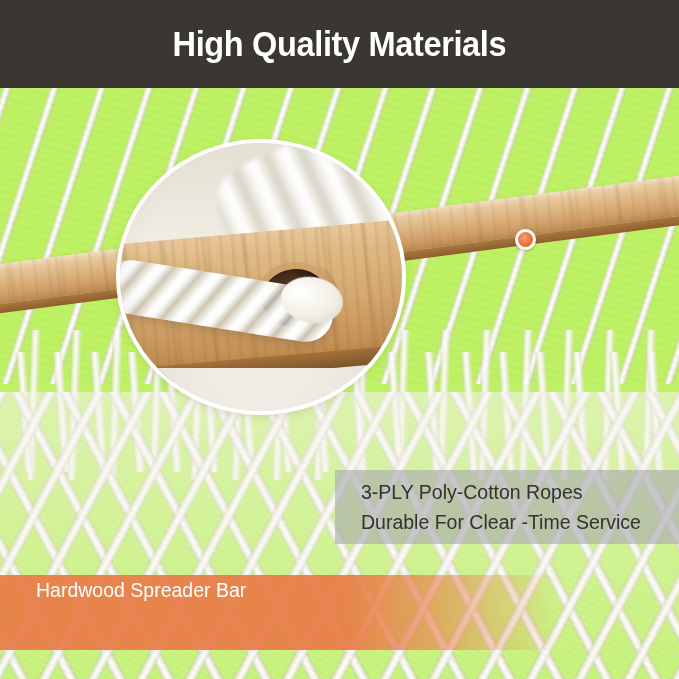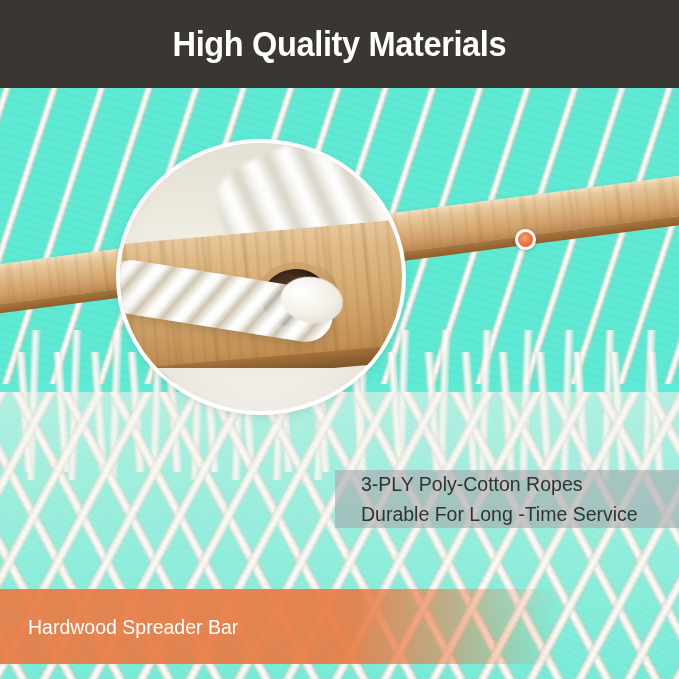--- a/index.html
+++ b/index.html
@@ -2,21 +2,21 @@
 <html><head>
 <meta charset="utf-8">
 <style>
   html,body{margin:0;padding:0;background:#fff;}
   body{font-family:"Liberation Sans",sans-serif;}
 
   #stage{
     position:relative;
     width:679px;height:679px;
     overflow:hidden;
-    background:#5eead4;
+    background:#bef264;
   }
 
   
   .photo{position:absolute;left:0;top:0;width:679px;height:679px;overflow:hidden;}
 
   
   .rope-upper{
     position:absolute;left:-80px;top:84px;width:840px;height:300px;
     background:
       repeating-linear-gradient(108deg,
@@ -282,38 +282,38 @@
     font-weight:bold;
     font-size:35px;
     letter-spacing:-.4px;
     transform:scaleX(.93);
     white-space:nowrap;
     margin:0;
   }
 
   
   .panel-gray{
-    position:absolute;left:335px;top:470px;width:344px;height:58px;
+    position:absolute;left:335px;top:470px;width:344px;height:74px;
     background:rgba(168,170,174,.62);
     display:flex;flex-direction:column;justify-content:center;
     padding-left:26px;box-sizing:border-box;
   }
   .panel-gray .line{
     color:#33322f;font-size:19.5px;line-height:30px;white-space:nowrap;
   }
 
   .panel-orange{
-    position:absolute;left:0;top:589px;width:560px;height:75px;
+    position:absolute;left:0;top:575px;width:560px;height:75px;
     background:linear-gradient(90deg,
        rgba(232,124,70,.93) 0%,
        rgba(232,124,70,.93) 62%,
        rgba(232,124,70,.55) 80%,
        rgba(232,124,70,0) 100%);
-    display:flex;flex-direction:column;justify-content:center;
-    padding-left:28px;box-sizing:border-box;
+    display:flex;flex-direction:column;
+    padding-left:36px;box-sizing:border-box;
   }
   .panel-orange .line{
     color:#ffffff;font-size:19.5px;line-height:30px;white-space:nowrap;
   }
 </style>
 </head>
 <body>
 
 <div id="stage">
 
@@ -354,20 +354,20 @@
       <div class="lens-shadow"></div>
     </div>
   </div>
 
   <div class="header">
     <h1 class="header-title">High Quality Materials</h1>
   </div>
 
   <div class="panel-gray">
     <div class="line">3-PLY Poly-Cotton Ropes</div>
-    <div class="line">Durable For Long -Time Service</div>
+    <div class="line">Durable For Clear -Time Service</div>
   </div>
 
   <div class="panel-orange">
     <div class="line">Hardwood Spreader Bar</div>
   </div>
 
 </div>
 
 </body></html>

